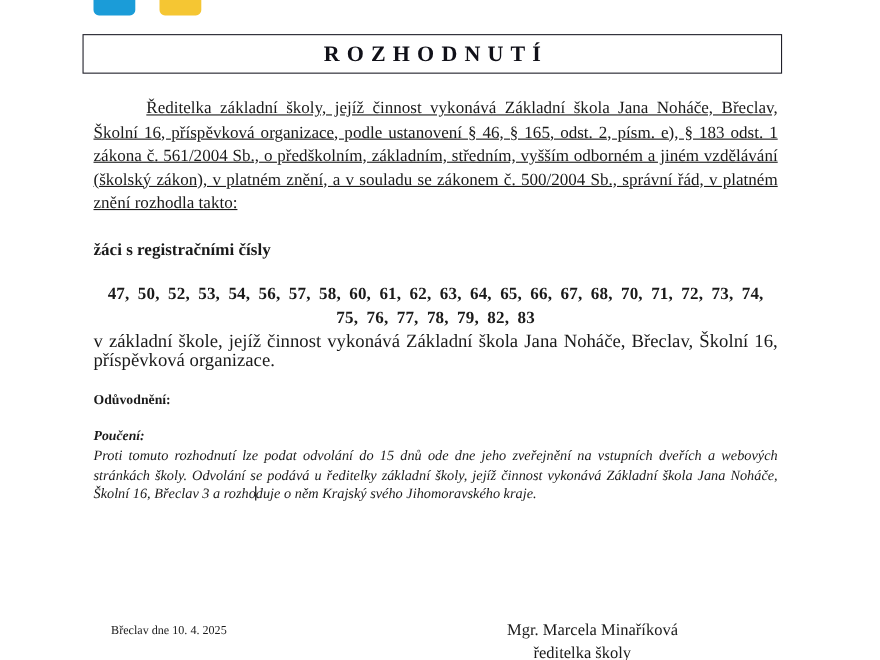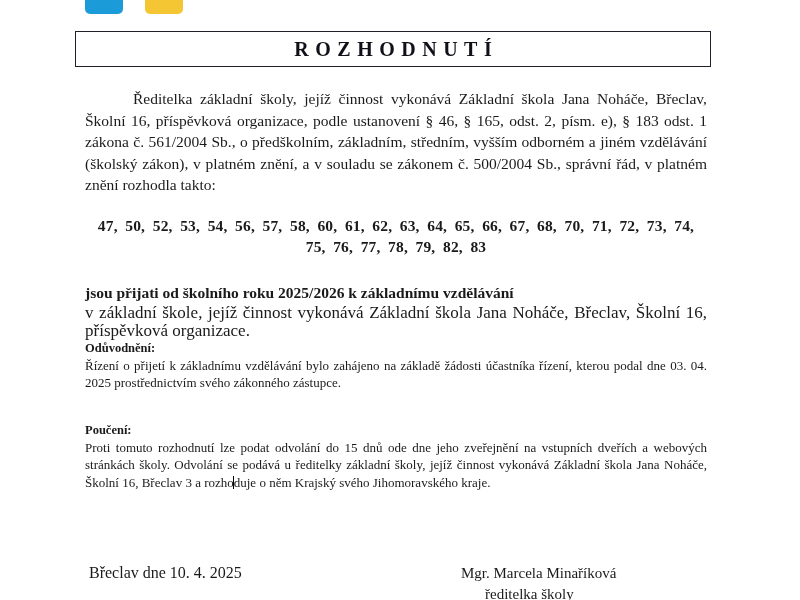--- a/index.html
+++ b/index.html
@@ -73,20 +73,21 @@
   p {
     margin: 0;
   }
 
   .para-main {
     font-size: 15.5px;
     line-height: 21.5px;
     text-align: justify;
     text-indent: 48px;
     margin-bottom: 12px;
+    text-decoration: underline;
   }
 
   .heading-bold {
     font-size: 15.5px;
     font-weight: bold;
     line-height: 21.5px;
     margin-top: 21px;
   }
 
   .numbers {
@@ -107,36 +108,37 @@
   }
 
   .admit-body {
     font-size: 17px;
     line-height: 18px;
     text-align: justify;
     margin-top: 1px;
   }
 
   .section {
-    margin-top: 0;
+    margin-top: 18px;
   }
   .section-title {
     font-size: 12.5px;
     font-weight: bold;
     line-height: 16px;
   }
   .section-body {
     font-size: 13px;
     line-height: 17.5px;
     text-align: justify;
     margin-top: 1px;
   }
 
   .poucen-block {
-    margin-top: 30px;
+    margin-top: 17px;
+    font-style: italic;
   }
 
   
   .caret {
     display: inline-block;
     width: 1px;
     height: 13px;
     background: #000000;
     vertical-align: -2px;
     margin: 0 -0.5px;
@@ -145,23 +147,23 @@
   
   .footer {
     position: absolute;
     left: 85px;
     top: 563px;
     width: 622px;
     height: 40px;
   }
   .footer-date {
     position: absolute;
-    left: 4px;
+    left: 16px;
     top: 0;
-    font-size: 16px;
+    font-size: 11px;
     line-height: 20px;
     white-space: nowrap;
   }
   .footer-sign {
     position: absolute;
     left: 376px;
     top: 0;
     font-size: 15px;
     line-height: 20px;
     white-space: nowrap;
@@ -186,29 +188,28 @@
   </div>
 
   <div class="title-box">
     <div class="title-text">ROZHODNUTÍ</div>
   </div>
 
   <div class="content">
 
     <p class="para-main">Ředitelka základní školy, jejíž činnost vykonává Základní škola Jana Noháče, Břeclav, Školní 16, příspěvková organizace, podle ustanovení § 46, § 165, odst. 2, písm. e), § 183 odst. 1 zákona č. 561/2004 Sb., o předškolním, základním, středním, vyšším odborném a jiném vzdělávání (školský zákon), v platném znění, a v souladu se zákonem č. 500/2004 Sb., správní řád, v platném znění rozhodla takto:</p>
 
+    <p class="heading-bold">žáci s registračními čísly</p>
 
     <p class="numbers">47, 50, 52, 53, 54, 56, 57, 58, 60, 61, 62, 63, 64, 65, 66, 67, 68, 70, 71, 72, 73, 74, 75, 76, 77, 78, 79, 82, 83</p>
 
-    <p class="admit-heading">jsou přijati od školního roku 2025/2026 k základnímu vzdělávání</p>
     <p class="admit-body">v základní škole, jejíž činnost vykonává Základní škola Jana Noháče, Břeclav, Školní 16, příspěvková organizace.</p>
 
     <div class="section">
       <p class="section-title">Odůvodnění:</p>
-      <p class="section-body">Řízení o přijetí k základnímu vzdělávání bylo zahájeno na základě žádosti účastníka řízení, kterou podal dne 03. 04. 2025 prostřednictvím svého zákonného zástupce.</p>
     </div>
 
     <div class="section poucen-block">
       <p class="section-title">Poučení:</p>
       <p class="section-body"><span>Proti tomuto rozhodnutí lze podat odvolání do 15 dnů ode dne jeho zveřejnění na vstupních dveřích a webových stránkách školy. Odvolání se podává u ředitelky základní školy, jejíž činnost vykonává Základní škola Jana Noháče, Školní 16, Břeclav 3 a rozho</span><span class="caret"></span><span>duje o něm Krajský svého Jihomoravského kraje.</span></p>
     </div>
 
   </div>
 
   <div class="footer">

